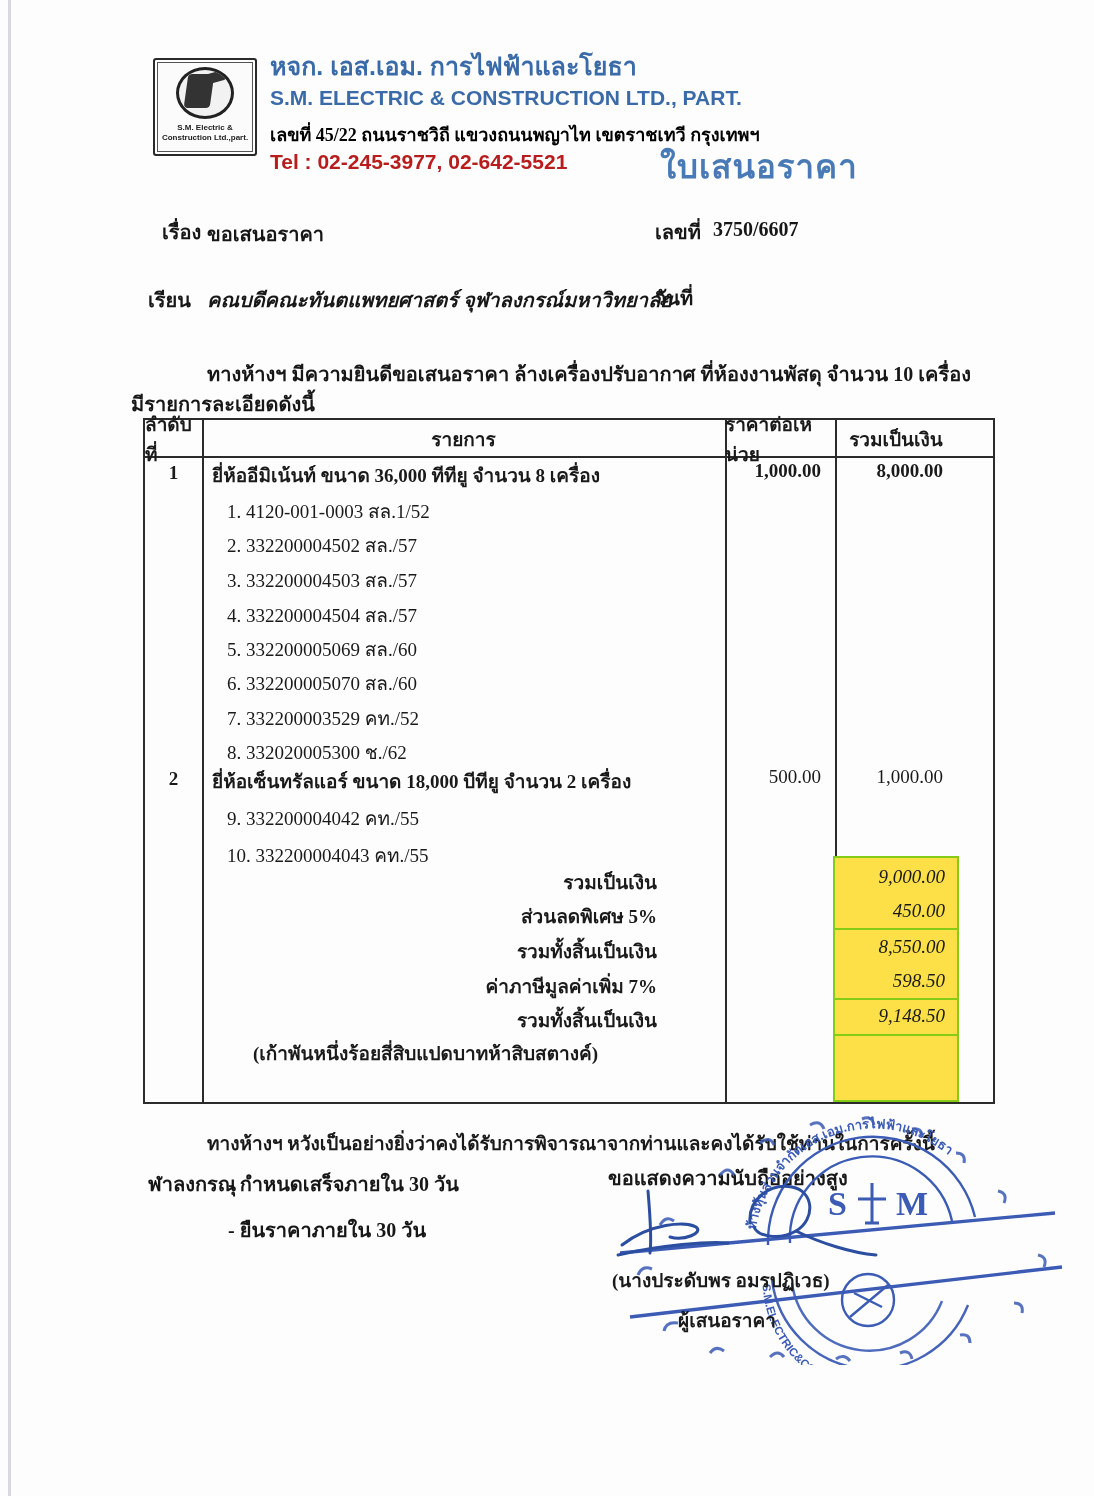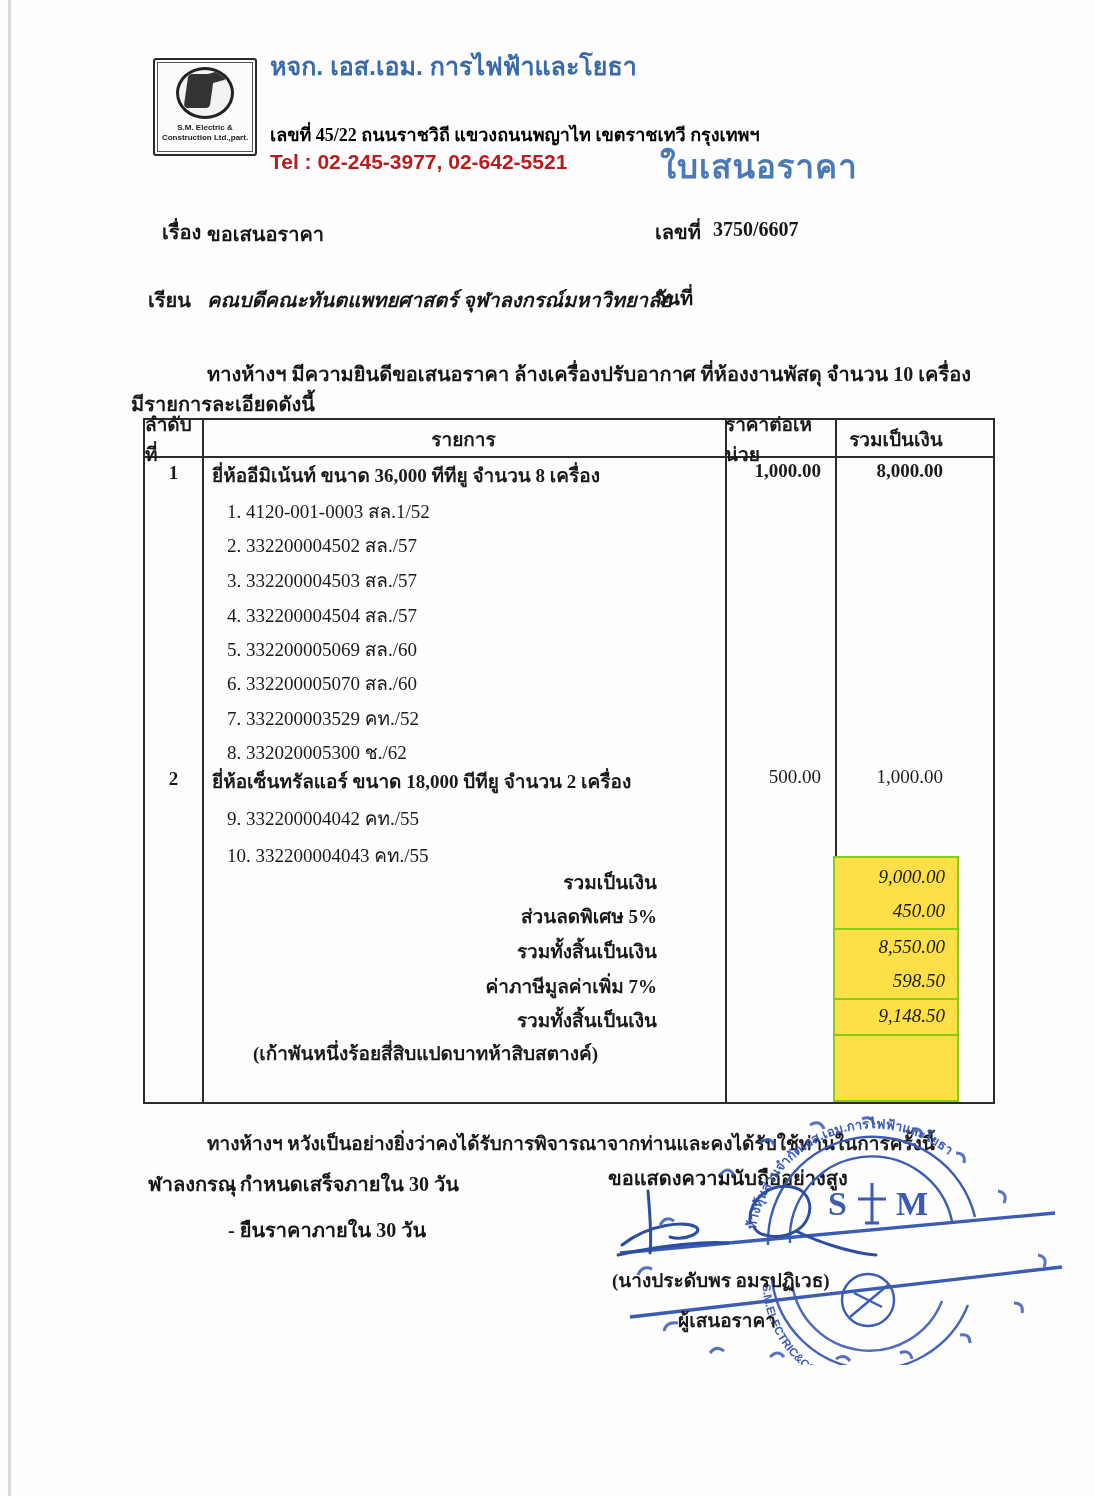--- a/index.html
+++ b/index.html
@@ -74,20 +74,21 @@
       <div class="logo-blob"></div>
         <div class="logo-blob2"></div>
     </div>
     <div class="logo-text">
       <div>S.M. Electric &amp;</div>
       <div>Construction Ltd.,part.</div>
     </div>
   </div>
 
   <div class="abs co-th">หจก. เอส.เอม. การไฟฟ้าและโยธา</div>
+  <div class="abs co-en">S.M. ELECTRIC &amp; CONSTRUCTION  LTD., PART.</div>
   <div class="abs co-addr">เลขที่ 45/22  ถนนราชวิถี  แขวงถนนพญาไท เขตราชเทวี กรุงเทพฯ</div>
   <div class="abs co-tel">Tel : 02-245-3977, 02-642-5521</div>
   <div class="abs doc-title">ใบเสนอราคา</div>
 
   <div class="abs t" style="left:148px;top:216px;margin-left:14px;">เรื่อง</div>
   <div class="abs t" style="left:207px;top:218px;">ขอเสนอราคา</div>
   <div class="abs t" style="left:655px;top:216px;">เลขที่</div>
   <div class="abs t" style="left:713px;top:218px;">3750/6607</div>
 
   <div class="abs t" style="left:148px;top:284px;">เรียน</div>

